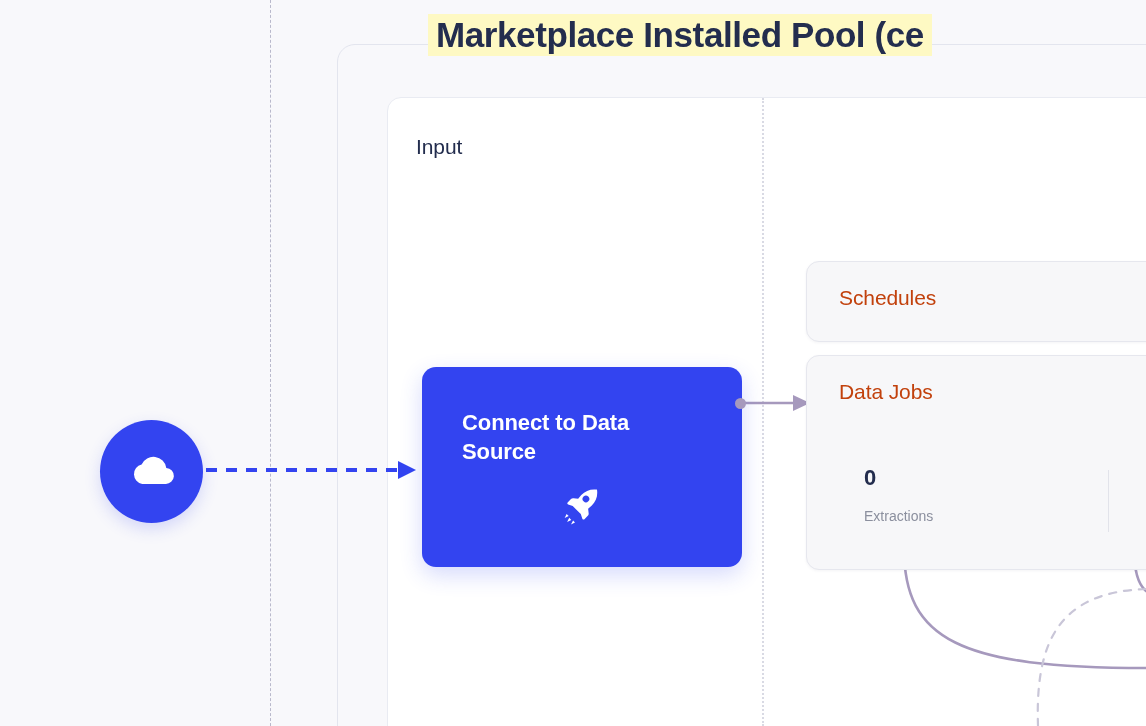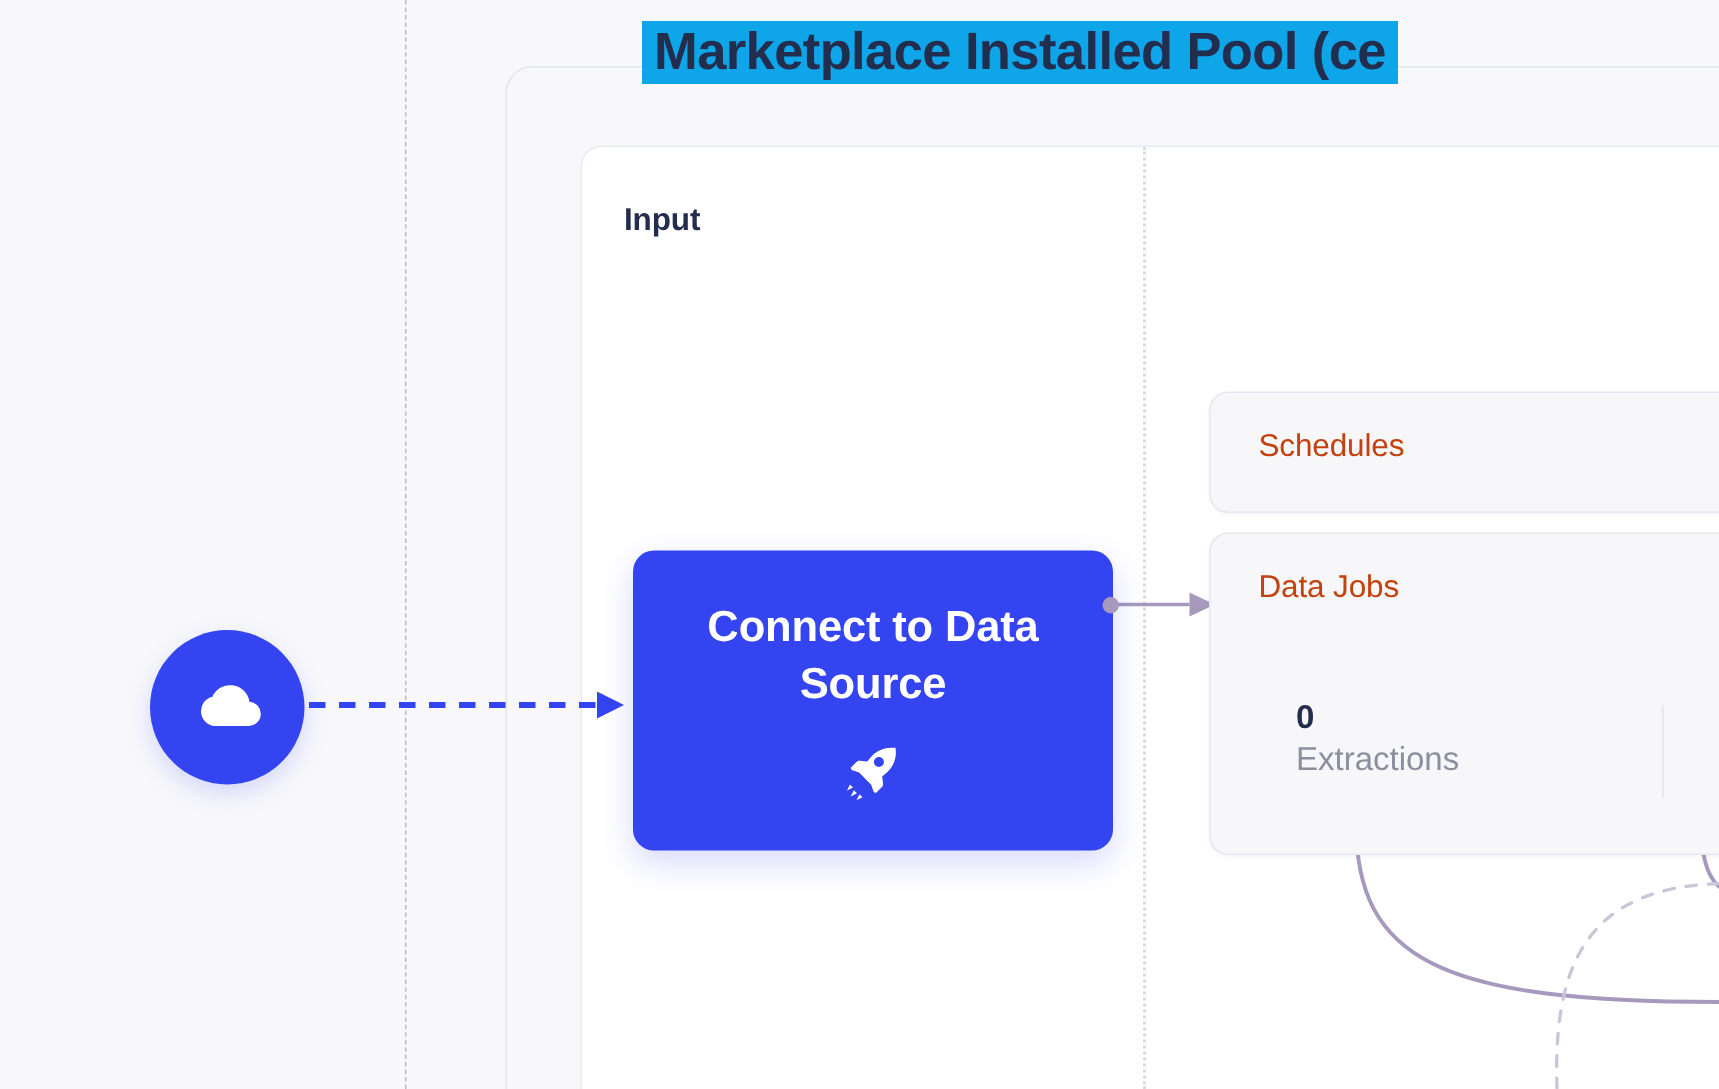--- a/index.html
+++ b/index.html
@@ -25,38 +25,38 @@
     position:absolute;left:337px;top:44px;width:860px;height:720px;
     border:1.6px solid #e3e5ee;
     border-radius:18px;
     background:transparent;
     box-sizing:border-box;
   }
   .group-title{
     position:absolute;left:428px;top:14px;
     font-size:35px;font-weight:bold;color:#232d4e;
     letter-spacing:-0.4px;white-space:nowrap;
-    background:#0ea5e9;padding:0 8px;
+    background:#fef9c3;padding:0 8px;
     line-height:1.2;
   }
 
   
   .lane-card{
     position:absolute;left:387px;top:97px;width:800px;height:660px;
     background:#ffffff;
     border:1.5px solid #e9ebf2;
     border-radius:14px;
     box-sizing:border-box;
   }
   .lane-divider{
     position:absolute;left:762px;top:98px;width:0;height:628px;
     border-left:2px dotted #d9dae4;
   }
   .lane-title{
-    position:absolute;font-size:21px;font-weight:bold;color:#232d4e;
+    position:absolute;font-size:21px;font-weight:normal;color:#232d4e;
     white-space:nowrap;letter-spacing:-0.1px;
   }
   .lane-title.input{left:416px;top:135px;}
   .lane-title.processing{left:785px;top:135px;}
 
   
   .cloud-node{
     position:absolute;left:100px;top:420px;width:103px;height:103px;
     border-radius:50%;
     background:#3344f0;
@@ -67,21 +67,21 @@
 
   
   .connect-node{
     position:absolute;left:422px;top:367px;width:320px;height:200px;
     background:#3344f0;border-radius:14px;
     box-shadow:0 8px 22px rgba(51,68,240,.20);
     display:flex;flex-direction:column;align-items:center;justify-content:center;
     color:#fff;
   }
   .connect-label{
-    font-size:29px;font-weight:bold;line-height:1.32;text-align:center;
+    font-size:22px;font-weight:bold;line-height:1.32;
     letter-spacing:-0.1px;max-width:240px;
   }
   .connect-node .rocket{margin-top:18px;width:42px;height:42px;display:block;}
 
   .handle{
     position:absolute;width:11px;height:11px;border-radius:50%;
     background:#a699bd;
   }
   .handle.src-right{left:735px;top:398px;}
   .handle.dj-bottom-1{left:898px;top:541px;}
@@ -100,21 +100,21 @@
   .proc-card.datajobs{left:806px;top:355px;width:360px;height:215px;}
   .proc-card .card-title{
     position:absolute;left:32px;top:24px;
     font-size:21px;color:#c2410c;letter-spacing:-0.1px;white-space:nowrap;
   }
   .stat{position:absolute;left:864px;top:466px;}
   .stat .stat-value{
     font-size:22px;font-weight:bold;color:#232d4e;line-height:1.1;
   }
   .stat .stat-label{
-    font-size:22px;color:#8b8f9e;line-height:1.25;margin-top:2px;white-space:nowrap;
+    font-size:14px;color:#8b8f9e;line-height:1.25;margin-top:18px;white-space:nowrap;
   }
   .stat-sep{
     position:absolute;left:1108px;top:470px;width:0;height:62px;
     border-left:1.6px solid #e2e3ea;
   }
 </style>
 </head>
 <body>
 
 <div class="canvas">

